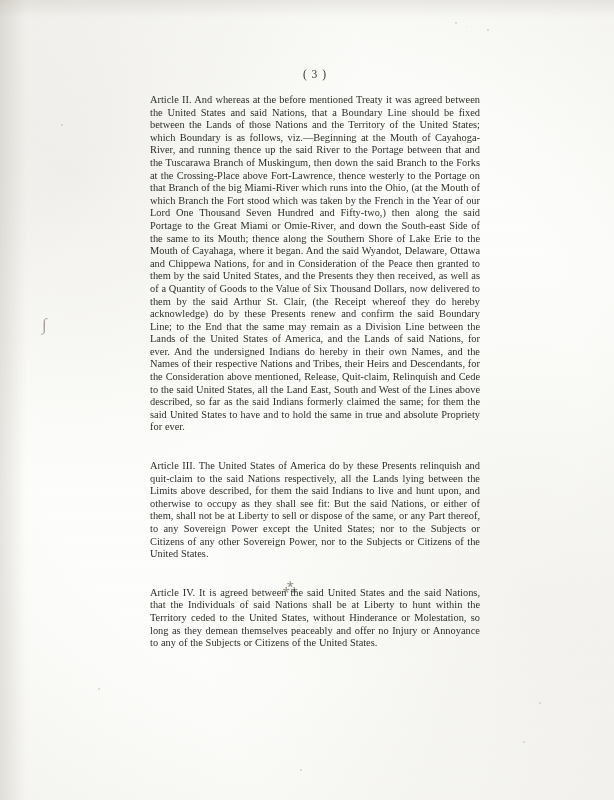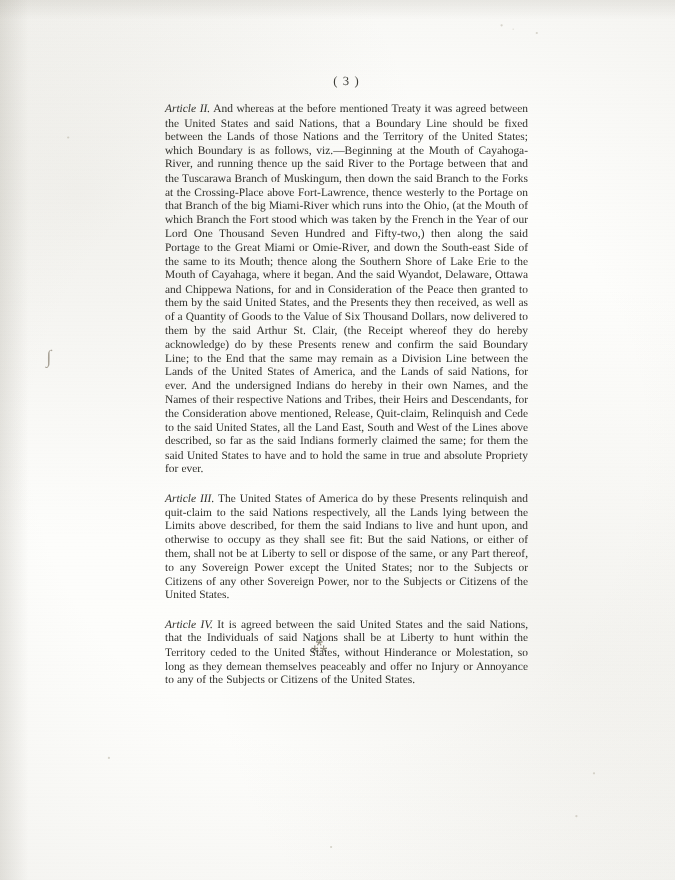--- a/index.html
+++ b/index.html
@@ -53,23 +53,22 @@
   }
   p.para {
     margin: 0 0 0 0;
     font-size: 10.4px;
     line-height: 12.6px;
     text-align: justify;
     text-justify: inter-word;
     color: #2f2f2a;
     word-spacing: 0.2px;
   }
-  p.para + p.para { margin-top: 14px; }
+  p.para + p.para { margin-top: 26px; }
   .artlabel {
-    font-style: italic;
   }
   .marginal-left {
     position: absolute;
     left: 42px;
     top: 315px;
     font-size: 17px;
     color: #a8a296;
     font-family: "Liberation Serif", serif;
   }
   .marginal-bottom {

